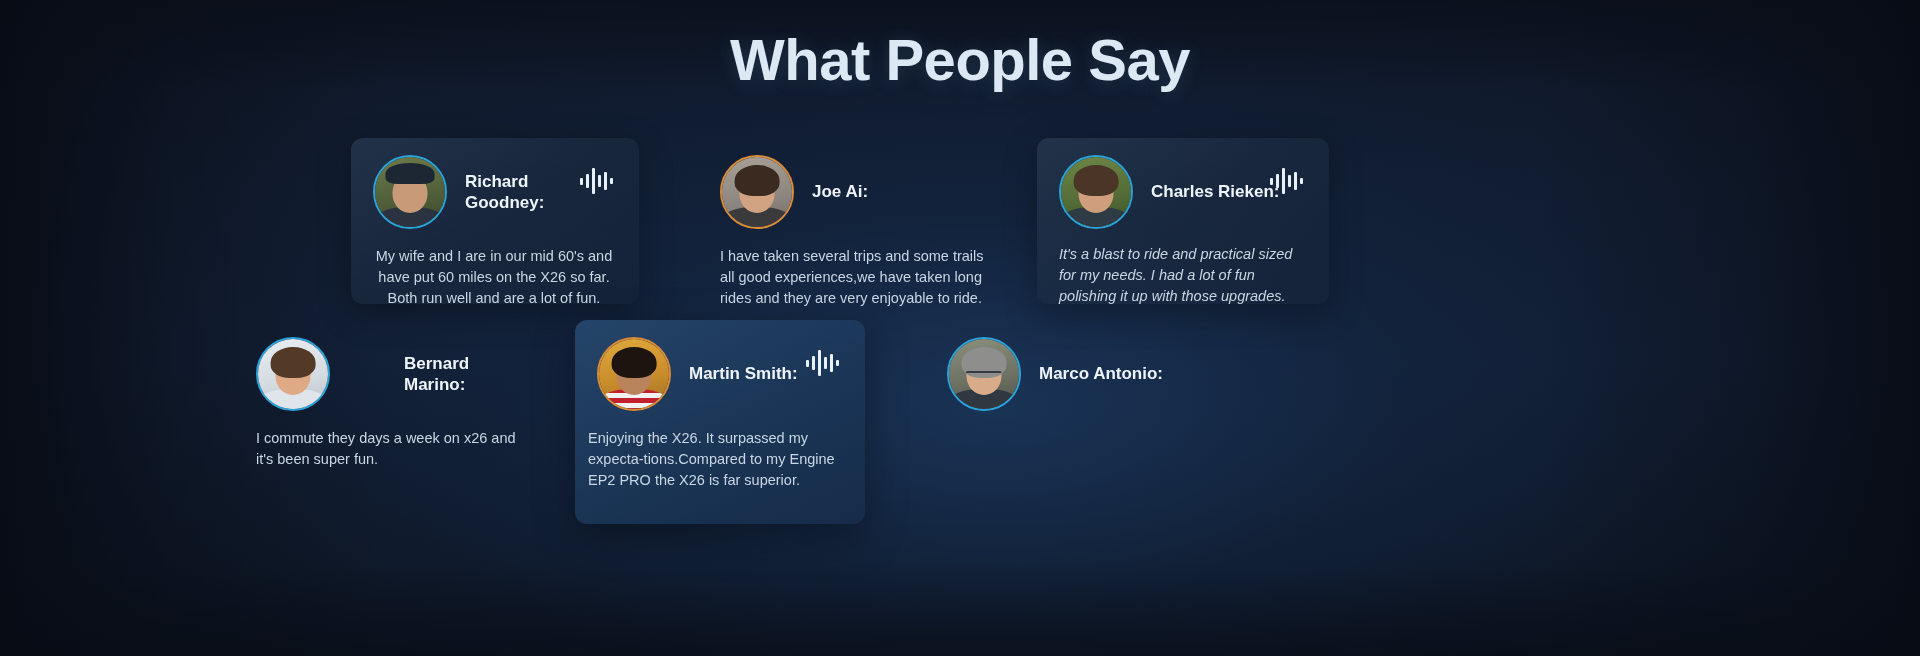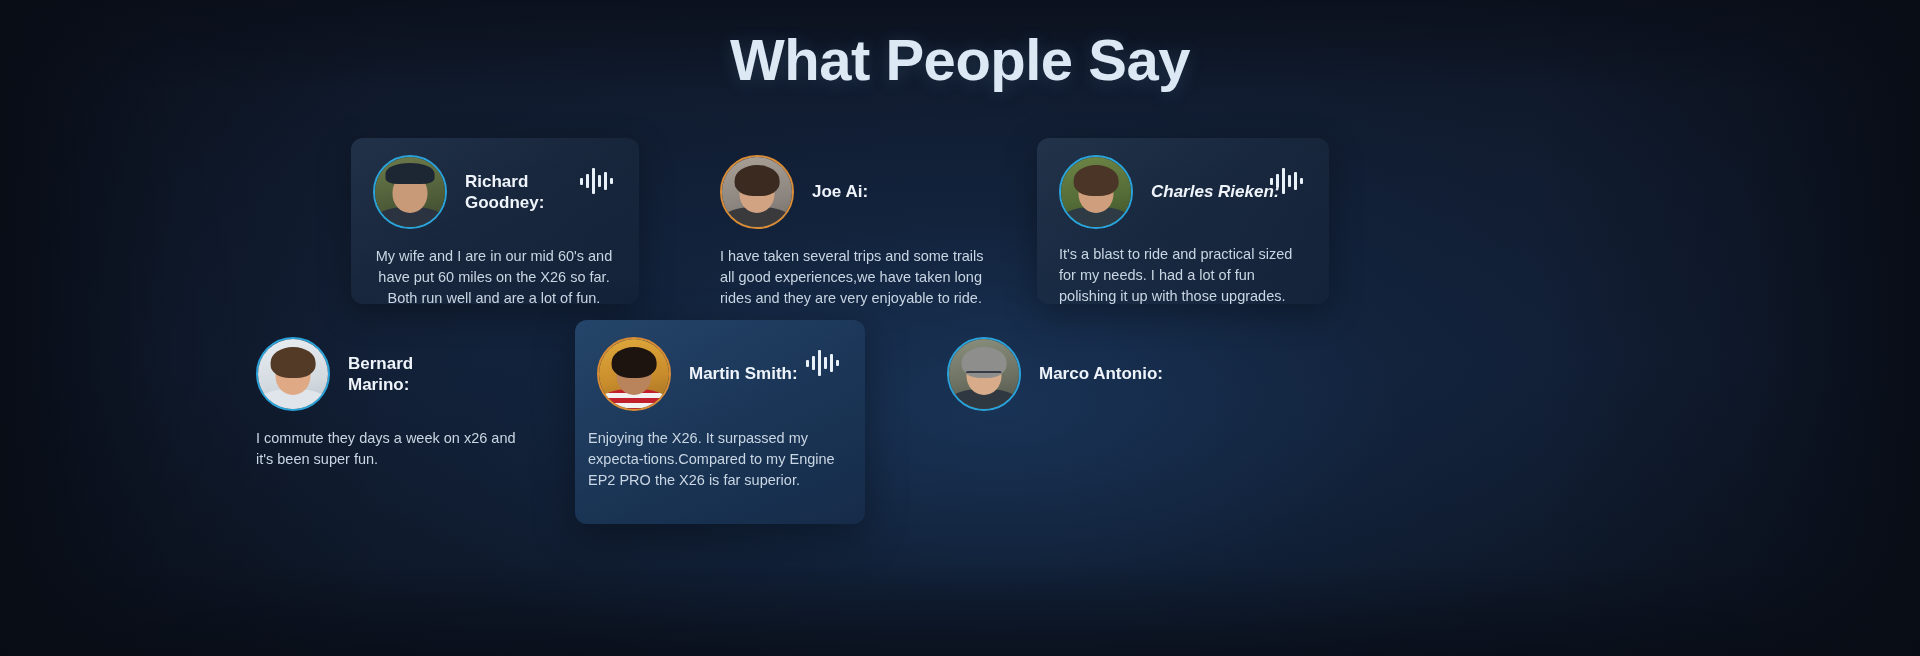--- a/index.html
+++ b/index.html
@@ -161,25 +161,25 @@
   
   #card-richard { left:351px; top:138px; width:288px; height:166px; }
   #card-richard .card-head { padding:22px 0 0 22px; }
   #card-richard .quote { padding:22px 24px 0 22px;text-align:center; }
 
   #card-joe { left:698px; top:138px; width:300px; height:166px; }
   #card-joe .card-head { padding:22px 0 0 22px; }
   #card-joe .quote { padding:22px 12px 0 22px; }
 
   #card-charles { left:1037px; top:138px; width:292px; height:166px; }
-  #card-charles .card-head { padding:22px 0 0 22px;font-style:italic; }
-  #card-charles .quote { padding:20px 18px 0 22px; }
+  #card-charles .card-head { padding:22px 0 0 22px; }
+  #card-charles .quote { padding:20px 18px 0 22px;font-style:italic; }
 
   #card-bernard { left:234px; top:320px; width:300px; height:166px; }
-  #card-bernard .card-head { padding:22px 0 0 22px; }
+  #card-bernard .card-head { padding:22px 0 0 22px;justify-content:space-between; }
   #card-bernard .quote { padding:22px 14px 0 22px; }
 
   #card-martin { left:575px; top:320px; width:290px; height:204px; }
   #card-martin .card-head { padding:22px 0 0 22px; }
   #card-martin .quote { padding:22px 22px 0 13px; }
 
   #card-marco { left:925px; top:320px; width:300px; height:166px; }
   #card-marco .card-head { padding:22px 0 0 22px; }
   #card-marco .quote { padding:22px 14px 0 22px; }
 </style>

